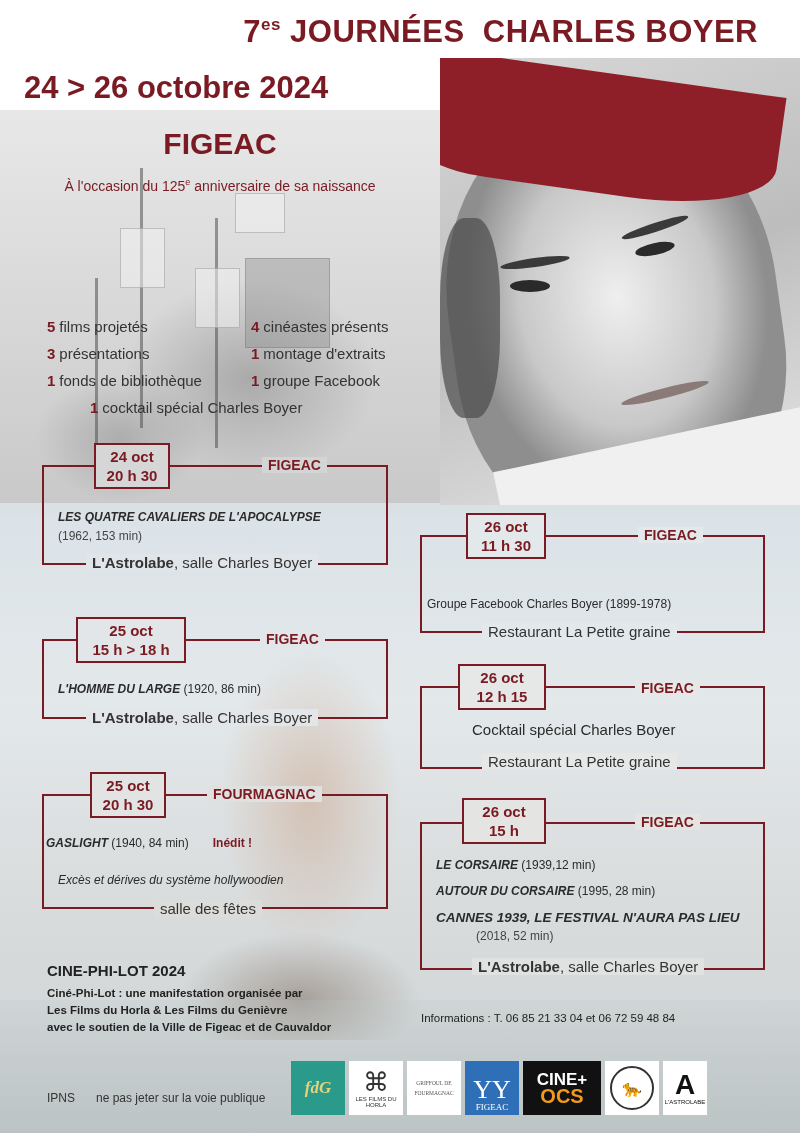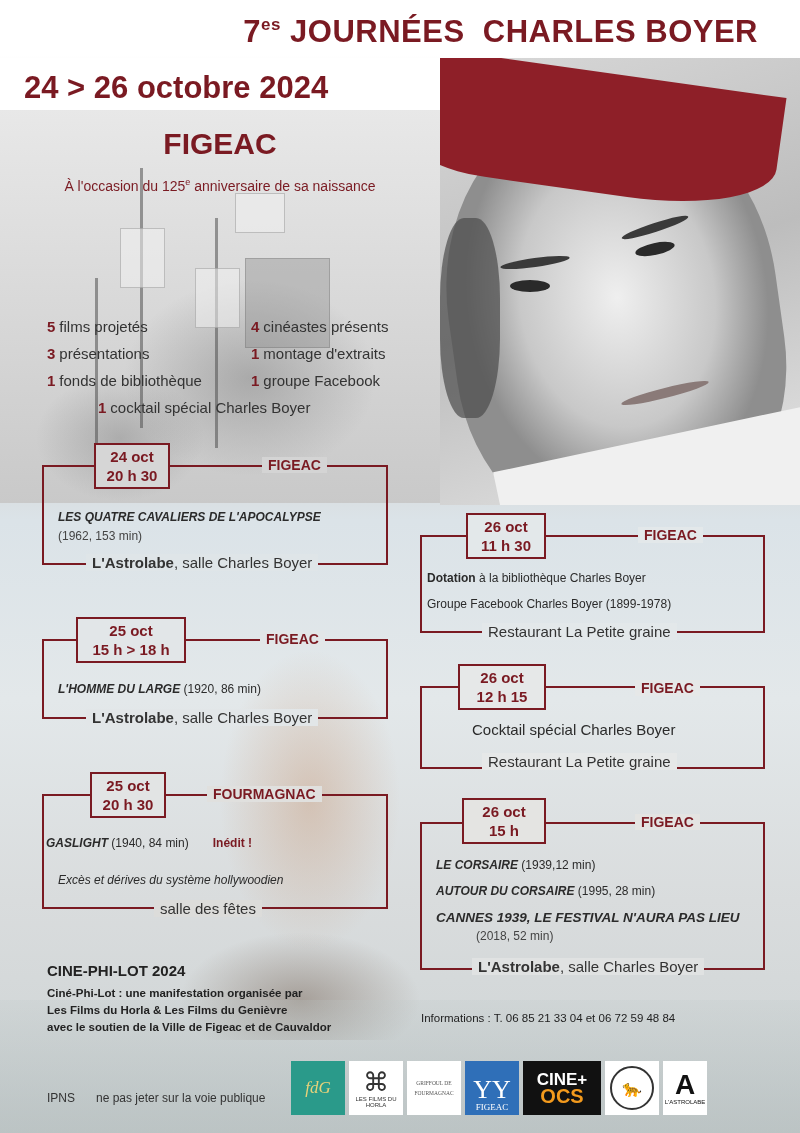--- a/index.html
+++ b/index.html
@@ -70,21 +70,21 @@
 
   .organiser { position: absolute; left: 47px; top: 962px; }
   .organiser .h { font-size: 15px; font-weight: bold; color: #222; }
   .organiser .p { font-size: 11.5px; line-height: 17px; color: #222; margin-top: 6px; font-weight: bold; }
   .info { position: absolute; left: 421px; top: 1012px; font-size: 11.5px; color: #222; }
   .footer-note { position: absolute; top: 1091px; font-size: 12px; color: #333; }
 
   .logos { position: absolute; left: 291px; top: 1061px; height: 54px; display: flex; gap: 4px; }
   .logo { width: 54px; height: 54px; display: flex; align-items: center; justify-content: center;
     flex-direction: column; font-size: 6px; text-align: center; }
-  .logo-fdg { background: #2a9a8a; color: #e8d27a; font-style: italic; font-size: 17px; font-family: "Liberation Serif", serif; font-weight: normal; }
+  .logo-fdg { background: #2a9a8a; color: #e8d27a; font-style: italic; font-size: 17px; font-family: "Liberation Serif", serif; font-weight: bold; }
   .logo-horla { background: #fff; color: #333; }
   .logo-horla .g { font-size: 26px; line-height: 28px; }
   .logo-griffoul { background: #fff; color: #555; font-size: 5.5px; line-height: 10px; font-family: "Liberation Serif", serif; }
   .logo-figeac { background: #2f6fb8; color: #fff; font-family: "Liberation Serif", serif; font-size: 9px; justify-content: flex-end; padding-bottom: 3px; }
   .logo-figeac .y { font-size: 26px; line-height: 24px; }
   .logo-cine { background: #111; width: 78px; color: #fff; font-weight: bold; font-size: 17px; line-height: 17px; }
   .logo-cine .ocs { color: #f39a1d; font-size: 20px; }
   .logo-cnc { background: #fff; width: 68px; color: #111; font-weight: bold; font-size: 18px; align-items: flex-start; padding-left: 4px; }
   .logo-cnc small { font-size: 5px; font-weight: bold; }
   .logo-panther { background: #fff; }
@@ -129,21 +129,21 @@
     <div class="collar"></div>
   </div>
 
   <div class="stats">
     <div class="stat" style="left:47px; top:0px;"><span class="num">5</span><span>films projetés</span></div>
     <div class="stat" style="left:251px; top:0px;"><span class="num">4</span><span>cinéastes présents</span></div>
     <div class="stat" style="left:47px; top:27px;"><span class="num">3</span><span>présentations</span></div>
     <div class="stat" style="left:251px; top:27px;"><span class="num">1</span><span>montage d'extraits</span></div>
     <div class="stat" style="left:47px; top:54px;"><span class="num">1</span><span>fonds de bibliothèque</span></div>
     <div class="stat" style="left:251px; top:54px;"><span class="num">1</span><span>groupe Facebook</span></div>
-    <div class="stat" style="left:92px; top:81px;padding-left:6px;"><span class="num">1</span><span>cocktail spécial Charles Boyer</span></div>
+    <div class="stat" style="left:84px; top:81px;padding-left:6px;"><span class="num">1</span><span>cocktail spécial Charles Boyer</span></div>
   </div>
 
   <div class="event" style="left:42px; top:443px; width:346px; height:130px;">
     <div class="frame" style="top:22px; bottom:8px;"></div>
     <div class="datebox" style="left:52px; top:0px; width:76px; background:#d6d6d6;">
         <div>24 oct</div>
         <div>20 h 30</div>
       </div>
     <div class="city" style="left:220px; top:14px; background:#d4d4d4;">FIGEAC</div>
     <div class="line" style="left:16px; top:67px;"><span class="ft">LES QUATRE CAVALIERS DE L'APOCALYPSE</span></div>
@@ -174,21 +174,20 @@
     <div class="venue" style="left:112px; top:128px; background:#dcdcda;">salle des fêtes</div>
   </div>
 
   <div class="event" style="left:420px; top:513px; width:345px; height:128px;">
     <div class="frame" style="top:22px; bottom:8px;"></div>
     <div class="datebox" style="left:46px; top:0px; width:80px; background:#e3e8ea;">
         <div>26 oct</div>
         <div>11 h 30</div>
       </div>
     <div class="city" style="left:218px; top:14px; background:#e3e8ea;">FIGEAC</div>
-    <div class="line" style="left:7px; top:58px;"><span class="b">Dotation</span><span> à la bibliothèque  Charles Boyer</span></div>
     <div class="line b" style="left:7px; top:84px;">Groupe Facebook Charles Boyer (1899-1978)</div>
     <div class="venue" style="left:62px; top:110px; background:#e3e8ea;">Restaurant La Petite graine</div>
   </div>
 
   <div class="event" style="left:420px; top:664px; width:345px; height:113px;">
     <div class="frame" style="top:22px; bottom:8px;"></div>
     <div class="datebox" style="left:38px; top:0px; width:88px; background:#e6e8e8;">
         <div>26 oct</div>
         <div>12 h 15</div>
       </div>

